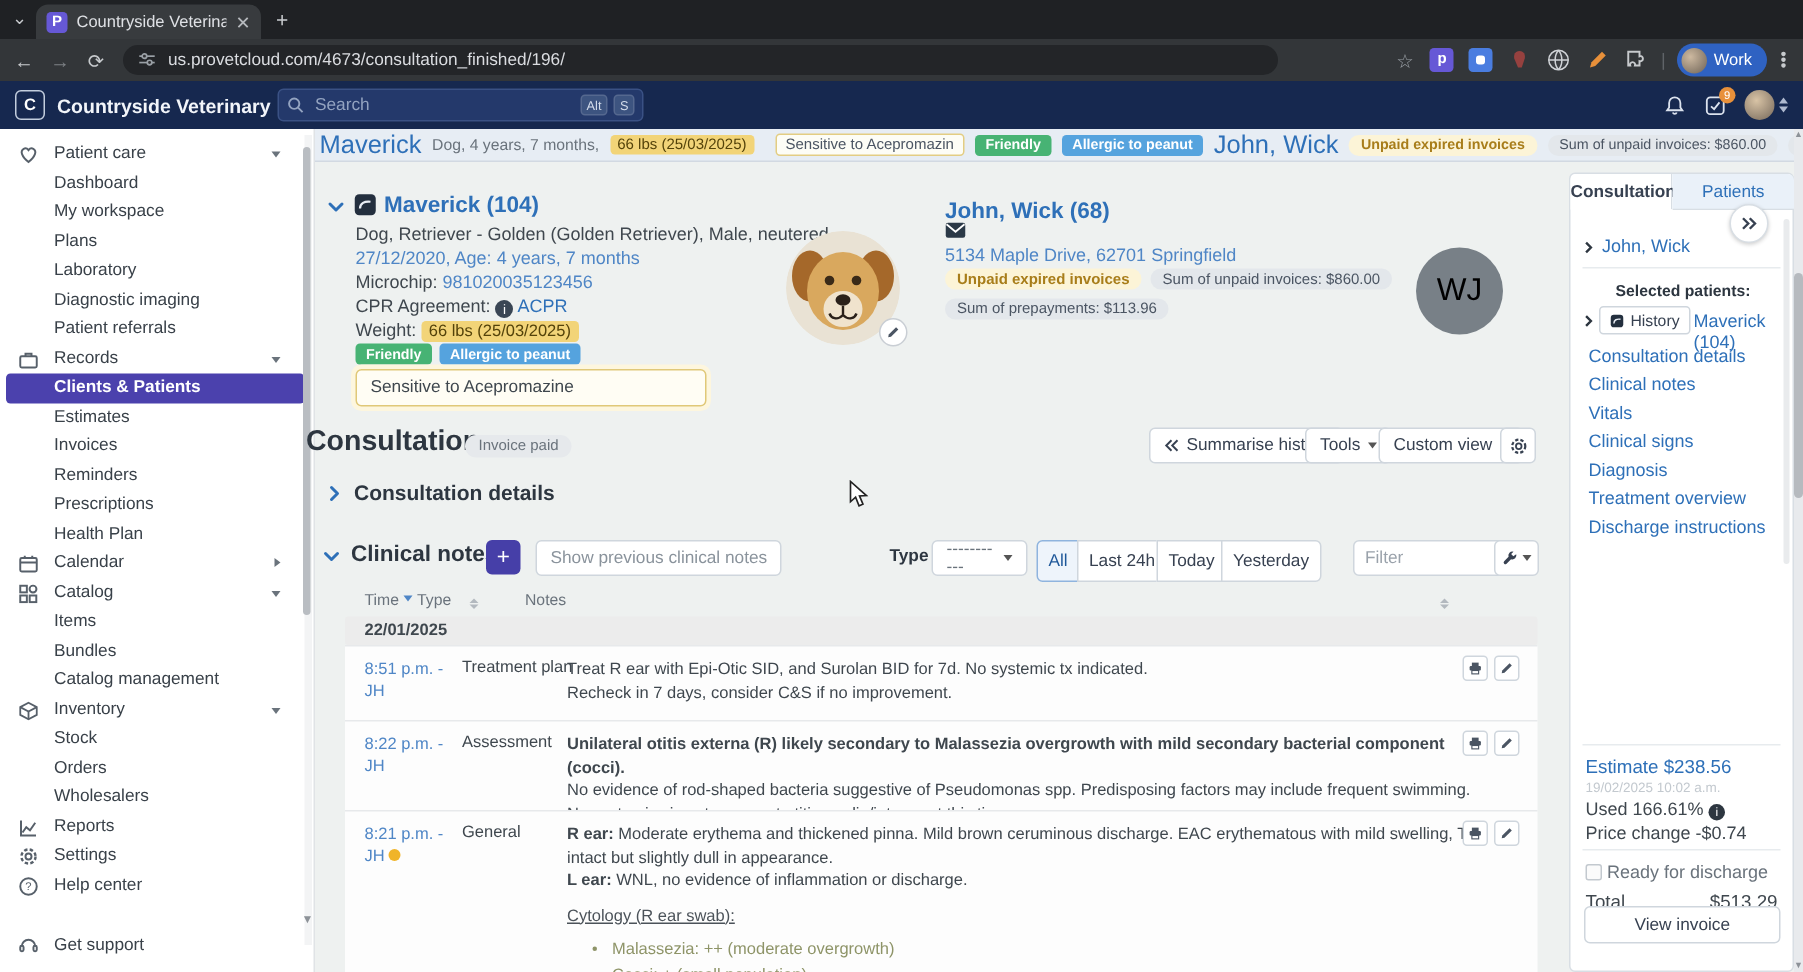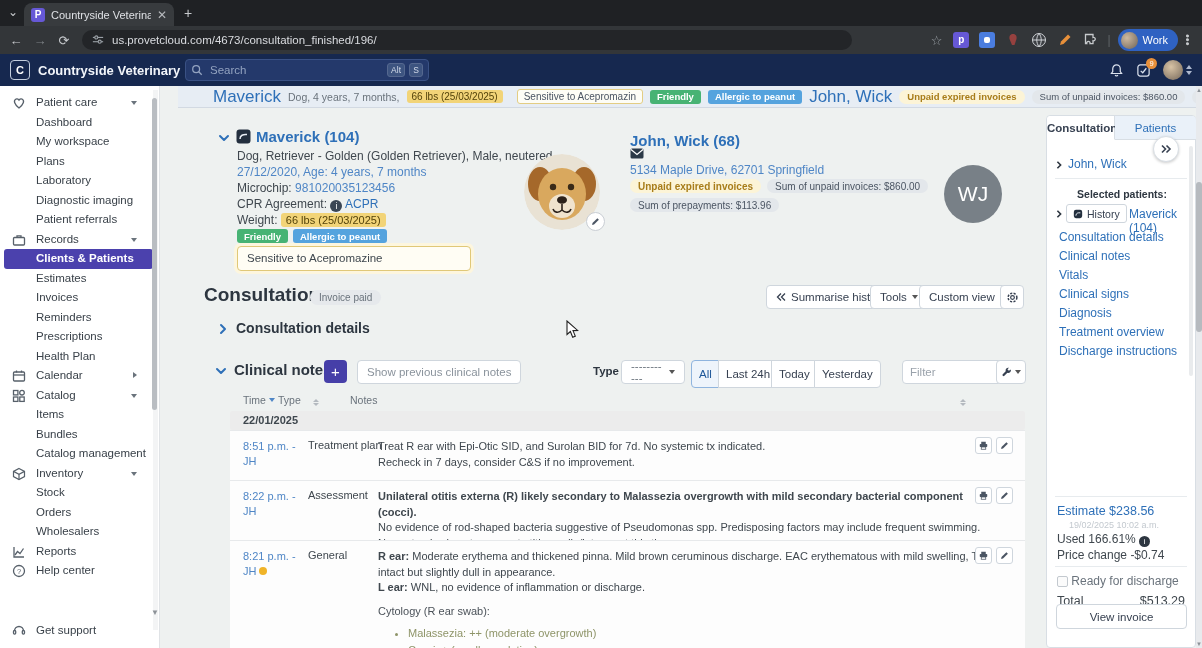--- a/index.html
+++ b/index.html
@@ -44,21 +44,21 @@
   #banner{position:absolute;left:178px;top:86px;width:1024px;height:22px;background:#e7edf4;border-bottom:1px solid #d2d9e2;display:flex;align-items:center;gap:7px;padding:0 12px 0 28px;font-size:10.5px;white-space:nowrap;overflow:hidden}
   .blink{color:#2e70b8;font-weight:normal;font-size:17px}
   .chip-y{background:#f2d478;color:#54430a;border-radius:3px;padding:1px 5px;font-size:10px}
   .pill-outline{background:#fdfdf6;border:1px solid #e3cd83;border-radius:3px;padding:1px 6px;color:#4b5563;font-size:10px}
   .tag-g{background:#47b374;color:#fff;border-radius:3px;padding:1.5px 7px;font-size:9.5px;font-weight:bold}
   .tag-b{background:#55a3de;color:#fff;border-radius:3px;padding:1.5px 7px;font-size:9.5px;font-weight:bold}
   .pill-paleyellow{background:#fcf4d7;color:#a87d1a;border-radius:8px;padding:1.5px 8px;font-size:9.5px;font-weight:bold}
   .pill-gray{background:#e3e7eb;color:#4b5563;border-radius:8px;padding:1.5px 8px;font-size:9.5px}
 
   
-  #sidebar{position:absolute;left:0;top:86px;width:160px;height:562px;background:#fff;border-right:1px solid #e0e3e6}
+  #sidebar{position:absolute;left:0;top:86px;width:210px;height:562px;background:#fff;border-right:1px solid #e0e3e6}
   .sb-item{height:19.5px;line-height:19.5px;font-size:11.5px;color:#394149;position:relative;padding-left:36px;white-space:nowrap;cursor:default}
   .sb-item .ic{position:absolute;left:12px;top:3px}
   .sb-item .chev{position:absolute;right:22px;top:8px;width:0;height:0;border:3.5px solid transparent}
   .chev.down{border-top:4px solid #6a737c;border-bottom:none}
   .chev.right{border-left:4px solid #6a737c;border-right:none;top:6px}
   .sb-item.sel{background:#4b41ad;color:#fff;font-weight:bold;margin:0 6px 0 4px;border-radius:3px;padding-left:32px}
   #sb-scroll{position:absolute;right:1px;top:4px;width:5px;height:540px;background:#f3f4f5}
   #sb-thumb{position:absolute;right:1px;top:8px;width:5px;height:312px;background:#b9bdc2;border-radius:3px}
   #sb-arrow{position:absolute;right:0;top:522px;color:#8d9298;font-size:8px}
   #getsupport{position:absolute;left:0;bottom:8px;width:178px;height:20px;line-height:20px;padding-left:36px;font-size:11.5px;color:#394149}
@@ -70,21 +70,21 @@
   .muted{color:#6a737c}
   .soft{color:#4f86c6}
   .chev-svg{stroke:#2e70b8;stroke-width:2;fill:none;stroke-linecap:round;stroke-linejoin:round}
 
   
   #p-name{font-size:15px;font-weight:bold;color:#2e70b8}
   .p-line{font-size:12px;line-height:16px}
   #sens-box{position:absolute;left:59px;top:124px;width:234px;height:25px;border:1px solid #e0c878;background:#fffdf4;border-radius:4px;font-size:11.5px;color:#3f474e;line-height:23px;padding-left:9px;box-shadow:0 0 0 3px #fdf6de}
   #dogphoto{position:absolute;left:346px;top:46px;width:76px;height:76px;border-radius:50%;overflow:hidden}
   #photo-edit{position:absolute;left:408px;top:104px;width:19px;height:19px;border-radius:50%;background:#fff;border:1px solid #c9ced4;display:flex;align-items:center;justify-content:center}
-  #wj-avatar{position:absolute;left:766px;top:57px;width:58px;height:58px;border-radius:50%;background:#788087;color:#ffffff;font-size:21px;display:flex;align-items:center;justify-content:center}
+  #wj-avatar{position:absolute;left:766px;top:57px;width:58px;height:58px;border-radius:50%;background:#788087;color:#000000;font-size:21px;display:flex;align-items:center;justify-content:center}
 
   
   #c-title{font-size:19px;font-weight:bold;color:#2d3640}
   .badge-gray{background:#e6e9ec;color:#6a737c;border-radius:9px;padding:2px 9px;font-size:10px}
   .btn{background:#fff;border:1px solid #cfd6dd;border-radius:4px;color:#374151;font-size:11.5px;height:24px;display:inline-flex;align-items:center;justify-content:center;gap:5px;padding:0 9px}
   .caret{width:0;height:0;border:3.5px solid transparent;border-top:4px solid #555;margin-top:3px}
   .seg{border:1px solid #cfd6dd;background:#fff;height:28px;font-size:11.5px;color:#374151;display:inline-flex;align-items:center;padding:0 7px}
   .seg.active{background:#eef4fb;border-color:#8fb4de;color:#1e5799}
   #filter-input{width:106px;height:24px;border:1px solid #cfd6dd;border-radius:4px;font-size:11.5px;padding:0 7px;color:#374151;outline:none;background:#fff}
   #filter-input::placeholder{color:#9aa2ab}
@@ -305,20 +305,27 @@
   <div class="sb-item"><span>Orders</span></div>
   <div class="sb-item"><span>Wholesalers</span></div>
   <div class="sb-item">
     <svg class="ic" width="14" height="14" viewBox="0 0 14 14">
         <g fill="none" stroke="#57606a" stroke-width="1.3">
           <path d="M2 2 V12 H12"></path>
           <polyline points="3,10 5.5,6.5 8,8.5 11.5,3.5"></polyline>
         </g>
       </svg>
     <span>Reports</span>
+  </div>
+  <div class="sb-item">
+    <svg class="ic" width="14" height="14" viewBox="0 0 14 14">
+        <circle cx="7" cy="7" r="4.7" fill="none" stroke="#57606a" stroke-width="1.6" stroke-dasharray="2.3 1.5"></circle>
+        <circle cx="7" cy="7" r="2" fill="none" stroke="#57606a" stroke-width="1.3"></circle>
+      </svg>
+    <span>Settings</span>
   </div>
   <div class="sb-item">
     <svg class="ic" width="14" height="14" viewBox="0 0 14 14">
         <circle cx="7" cy="7" r="5.5" fill="none" stroke="#57606a" stroke-width="1.3"></circle>
         <text x="7" y="9.6" font-size="7.5" text-anchor="middle" fill="#57606a" font-family="Liberation Sans">?</text>
       </svg>
     <span>Help center</span>
   </div>
   <div id="sb-scroll">
       <div id="sb-thumb"></div>
@@ -514,21 +521,21 @@
           </span>
       </span>
     </div>
 
     <div class="rowsep" style="position:relative;height:110px;background:#fdfdfd">
       <span class="abs note-time" style="left:13px;top:8px"><span>8:21 p.m. -</span><br><span>JH</span><span style="display:inline-block;width:8px;height:8px;border-radius:50%;background:#f0b429;margin-left:3px"></span></span>
       <span class="abs note-type" style="left:78px;top:8px">General</span>
       <span class="abs note-text" style="left:148px;top:8px;width:616px">
         <b>R ear:</b><span> Moderate erythema and thickened pinna. Mild brown ceruminous discharge. EAC erythematous with mild swelling, TM intact but slightly dull in appearance.</span><br>
         <b>L ear:</b><span> WNL, no evidence of inflammation or discharge.</span>
-        <div style="margin-top:8px;color:#4b5259">Cytology (R ear swab):</div>
+        <div style="margin-top:8px;text-decoration:underline;color:#4b5259">Cytology (R ear swab):</div>
         <ul class="bullets" style="margin-top:6px">
           <li>Malassezia: ++ (moderate overgrowth)</li>
           <li>Cocci: + (small population)</li>
         </ul>
       </span>
       <span class="abs" style="right:12px;top:6px;display:flex;gap:4px">
         <span class="iconbtn">
             <svg width="9" height="9" viewBox="0 0 12 12">
               <g fill="#4b5563">
                 <rect x="3" y="1" width="6" height="3"></rect>
@@ -581,21 +588,21 @@
   <span class="abs rlink" style="left:12px;top:152px">Vitals</span>
   <span class="abs rlink" style="left:12px;top:171px">Clinical signs</span>
   <span class="abs rlink" style="left:12px;top:190px">Diagnosis</span>
   <span class="abs rlink" style="left:12px;top:209px">Treatment overview</span>
   <span class="abs rlink" style="left:12px;top:228px">Discharge instructions</span>
 
   <div id="rp-scroll"></div>
 
   <div class="rdivider" style="top:380px"></div>
   <span class="abs rlink" style="left:10px;top:388px;font-size:12.5px">Estimate $238.56</span>
-  <span class="abs" style="left:22px;top:404px;font-size:9px;color:#c3c9cf">19/02/2025 10:02 a.m.</span>
+  <span class="abs" style="left:10px;top:404px;font-size:9px;color:#c3c9cf">19/02/2025 10:02 a.m.</span>
   <span class="abs rsmall" style="left:10px;top:416px;font-size:12px">
     <span>Used 166.61%</span>
     <span style="display:inline-block;width:11px;height:11px;border-radius:50%;background:#2d3640;color:#fff;font-size:8px;text-align:center;line-height:11px;vertical-align:-1px">i</span>
   </span>
   <span class="abs rsmall" style="left:10px;top:432px;font-size:12px">Price change -$0.74</span>
   <div class="rdivider" style="top:450px"></div>
   <span class="abs rsmall" style="left:10px;top:458px;font-size:12px">
     <span class="checkbox"></span>
     <span style="color:#6a737c">Ready for discharge</span>
   </span>

